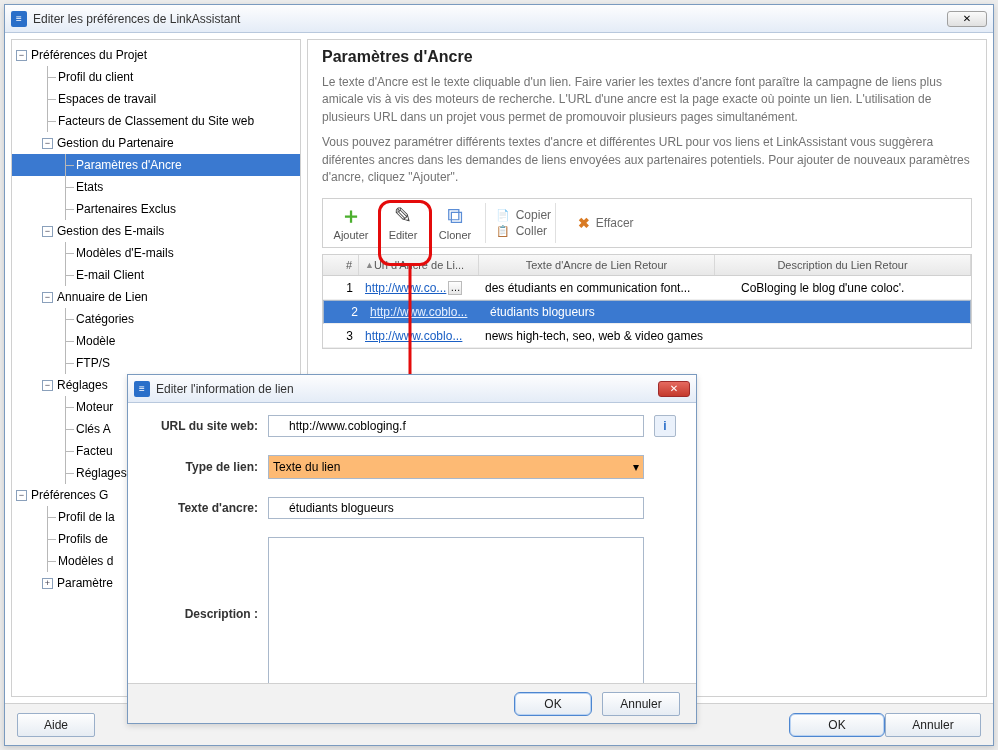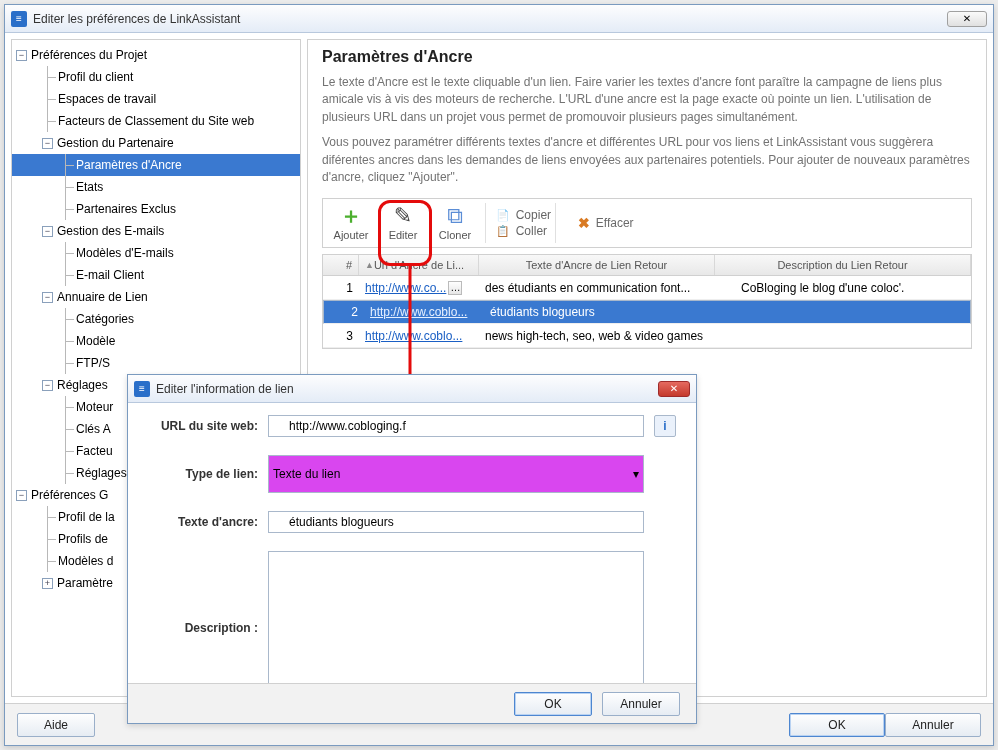--- a/index.html
+++ b/index.html
@@ -55,32 +55,32 @@
   .tr.sel .td .url { color:#e6f0ff; }
   .url-btn { border:1px solid #bbb; background:linear-gradient(#fff,#e6e6e6); width:14px; height:14px; font-size:10px; display:inline-flex; align-items:center; justify-content:center; margin-left:2px;}
   .col-n { width:36px; text-align:right;}
   .col-u { width:120px; display:flex; align-items:center; }
   .col-t { width:236px; }
   .col-d { flex:1; }
 
   .footer { height:42px; border-top:1px solid #d0d0d0; background:#f2f2f2; display:flex; align-items:center; padding:0 12px; }
   .footer .spacer { flex:1; }
   .btn { min-width:78px; height:24px; border:1px solid #9aafc9; background:linear-gradient(#fefefe,#e6ecf3); display:inline-flex; align-items:center; justify-content:center; cursor:pointer; border-radius:2px; font-size:12px; color:#222; }
-  .btn.primary { border-color:#4d86d0; box-shadow: inset 0 0 0 1px #b8d2f2; }
+  .btn.primary { border-color:#4d86d0; box-shadow: inset 0 0 0 1px #b8d2f2; border-radius: 6px; }
 
   
   .dialog { left:127px; top:374px; width:570px; height:350px; }
   .dialog .dlg-close { width:32px; height:16px; border:1px solid #9e2b2b; border-radius:3px; background:linear-gradient(#e56a60,#c43a2d); color:#fff; font-size:10px; display:inline-flex; align-items:center; justify-content:center; cursor:pointer; }
   .dialog-body { padding:12px 20px; }
   .form-row { display:flex; align-items:center; gap:10px; margin-bottom:18px; }
   .form-row.top { align-items:flex-start; }
   .form-row label { width:110px; text-align:right; font-weight:bold; color:#333; font-size:12px; }
   .form-row .field { flex:1; }
   .txt { width:100%; height:22px; border:1px solid #a9b8cb; padding:0 20px; font-size:12px; }
-  .sel { width:100%; height:38px; border:1px solid #a9b8cb; background:#d946ef; padding:0 4px; }
+  .sel { width:100%; height:24px; border:1px solid #a9b8cb; background:#fdba74; padding:0 4px; }
   .ta { width:100%; height:150px; border:1px solid #a9b8cb; resize:none; }
   .info-btn { width:22px; height:22px; border:1px solid #a9b8cb; background:#eaf1fb; color:#2a6fc9; font-weight:bold; display:inline-flex; align-items:center; justify-content:center; cursor:pointer; border-radius:2px;}
   .dialog-footer { position:absolute; left:0; right:0; bottom:0; height:40px; background:#f2f2f2; border-top:1px solid #d0d0d0; display:flex; align-items:center; justify-content:flex-end; gap:10px; padding:0 16px;}
 
   .arrow { position:absolute; pointer-events:none; }
 </style>
 </head>
 <body>
 
 <div class="window main-window">

